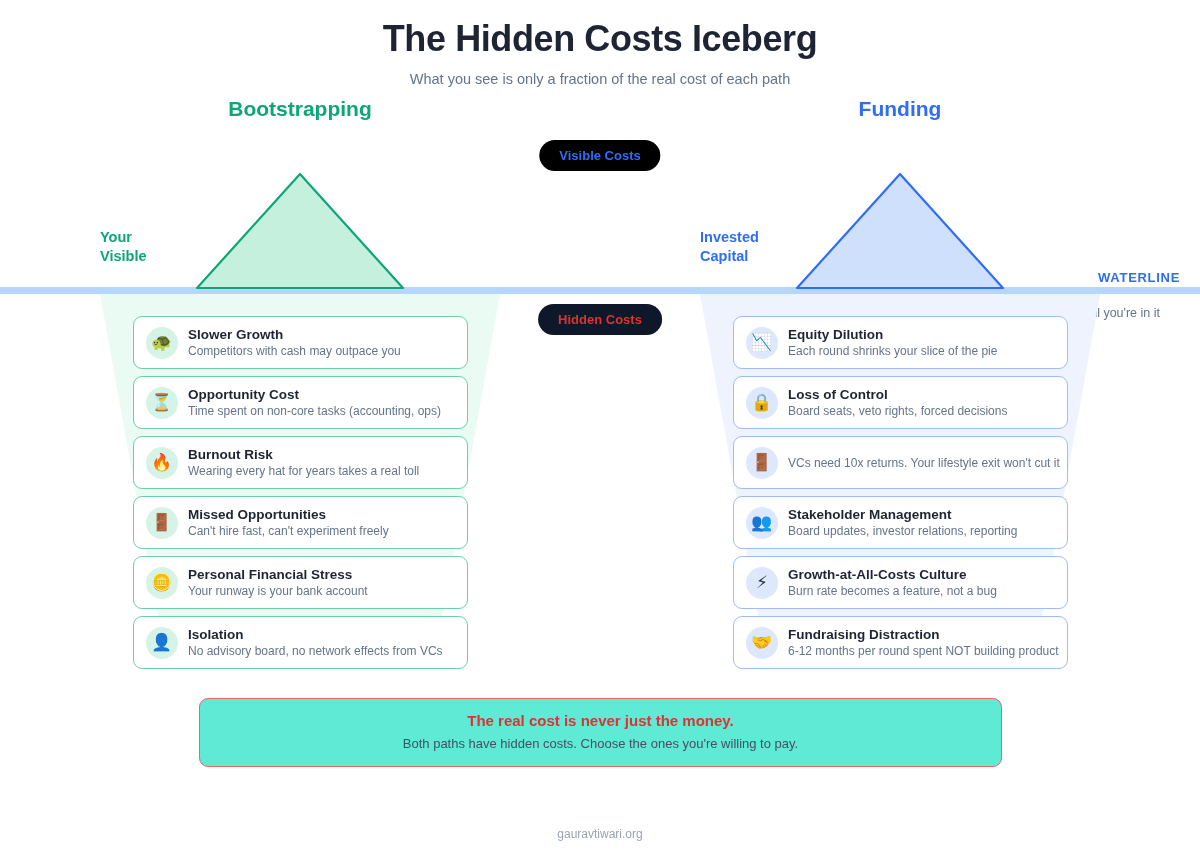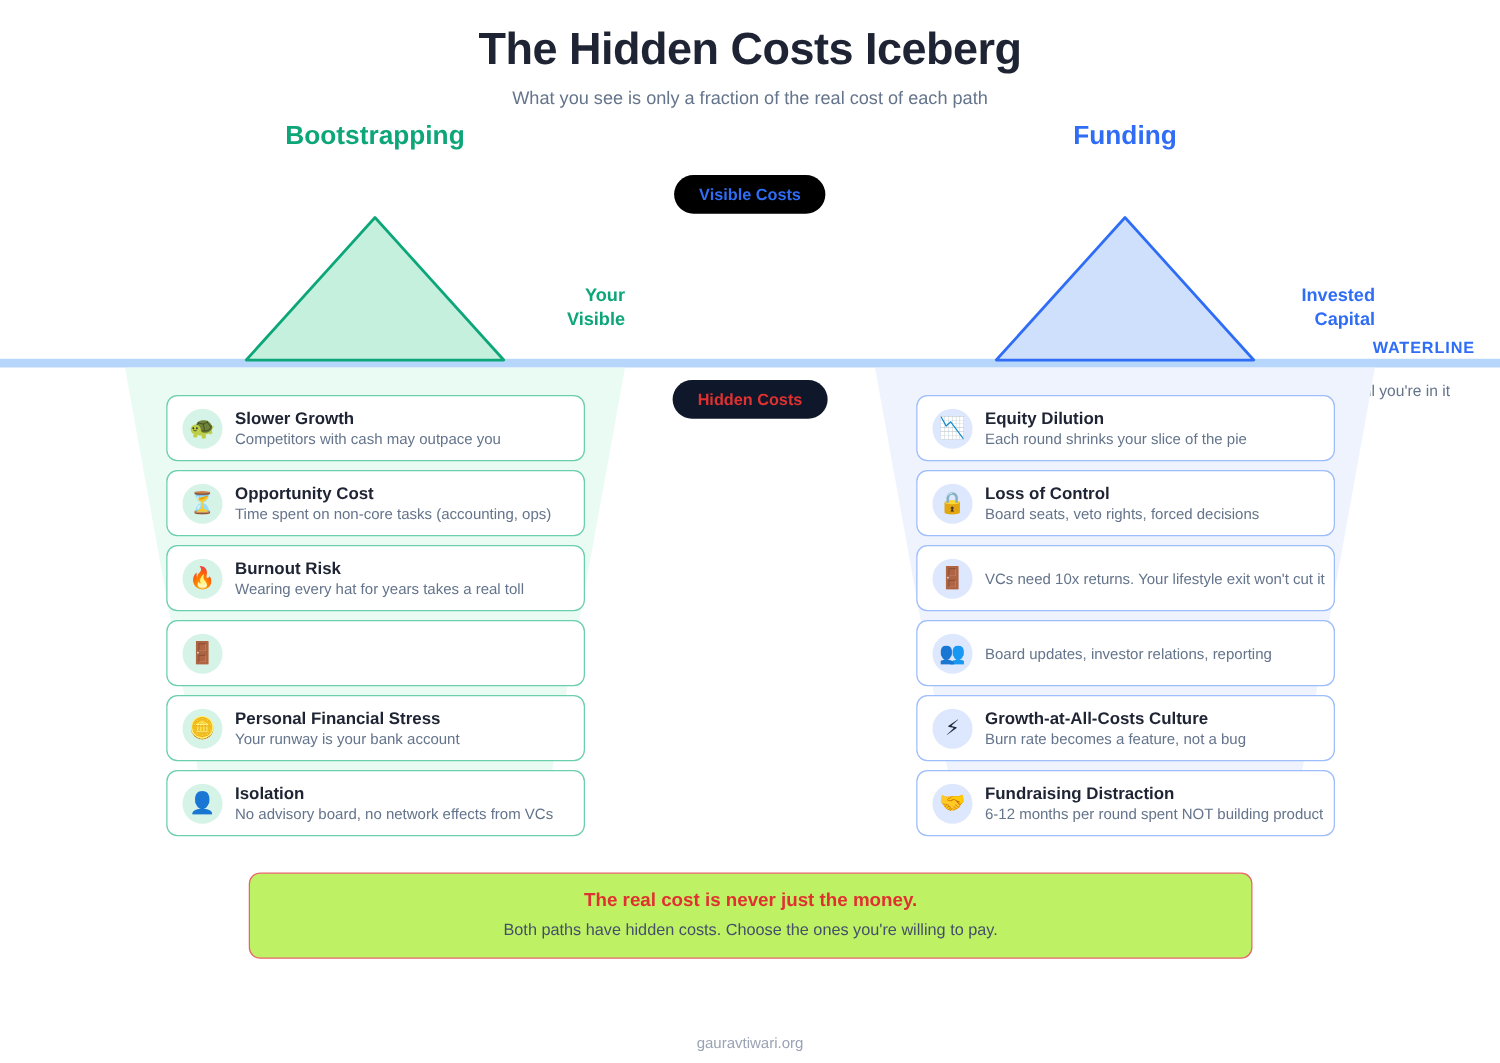--- a/index.html
+++ b/index.html
@@ -55,21 +55,21 @@
   .badge.hidden  { top:304px; background:#0f172a; color:#e03131; }
 
   
   .berg { position:absolute; top:170px; }
   .berg.left  { left:100px;  width:400px; }
   .berg.right { left:700px;  width:400px; }
 
   .tip-wrap { position:relative; height:120px; width:400px; }
   .tip-svg  { position:absolute; left:0; top:0; }
   .tip-label {
-    position:absolute; left:0; top:58px; width:400px; text-align:right;
+    position:absolute; left:0; top:58px; width:400px; text-align:left;
     font-size:14.5px; font-weight:bold; line-height:19px; pointer-events:none;
   }
   .berg.left  .tip-label { color:#0ca678; }
   .berg.right .tip-label { color:#2f6df6; }
 
   .sub-svg { position:absolute; left:-65px; top:124px; }
 
   
   .cards {
     position:absolute; top:146px; left:33px; width:335px;
@@ -97,21 +97,21 @@
     line-height:16px; white-space:nowrap;
   }
   .card-desc {
     font-size:12px; color:#64748b; line-height:15px;
     white-space:nowrap; margin-top:1px;
   }
 
   
   .callout {
     position:absolute; left:199px; top:698px; width:803px; height:69px;
-    background:#bef264; border:1.6px solid #e8666a; border-radius:9px;
+    background:#5eead4; border:1.6px solid #e8666a; border-radius:9px;
     display:flex; flex-direction:column; align-items:center; justify-content:center;
   }
   .callout-title {
     font-size:15px; font-weight:bold; color:#e03131; line-height:20px;
   }
   .callout-sub {
     font-size:13px; color:#44506a; line-height:20px; margin-top:3px;
   }
 
   
@@ -168,20 +168,24 @@
       </div>
       <div class="card">
         <div class="icon-circle">🔥</div>
         <div class="card-text">
           <div class="card-title">Burnout Risk</div>
           <div class="card-desc">Wearing every hat for years takes a real toll</div>
         </div>
       </div>
       <div class="card">
         <div class="icon-circle">🚪</div>
+        <div class="card-text">
+          <div class="card-title">Missed Opportunities</div>
+          <div class="card-desc">Can't hire fast, can't experiment freely</div>
+        </div>
       </div>
       <div class="card">
         <div class="icon-circle">🪙</div>
         <div class="card-text">
           <div class="card-title">Personal Financial Stress</div>
           <div class="card-desc">Your runway is your bank account</div>
         </div>
       </div>
       <div class="card">
         <div class="icon-circle">👤</div>
@@ -223,20 +227,21 @@
       </div>
       <div class="card">
         <div class="icon-circle">🚪</div>
         <div class="card-text">
           <div class="card-desc">VCs need 10x returns. Your lifestyle exit won't cut it</div>
         </div>
       </div>
       <div class="card">
         <div class="icon-circle">👥</div>
         <div class="card-text">
+          <div class="card-title">Stakeholder Management</div>
           <div class="card-desc">Board updates, investor relations, reporting</div>
         </div>
       </div>
       <div class="card">
         <div class="icon-circle">⚡</div>
         <div class="card-text">
           <div class="card-title">Growth-at-All-Costs Culture</div>
           <div class="card-desc">Burn rate becomes a feature, not a bug</div>
         </div>
       </div>

